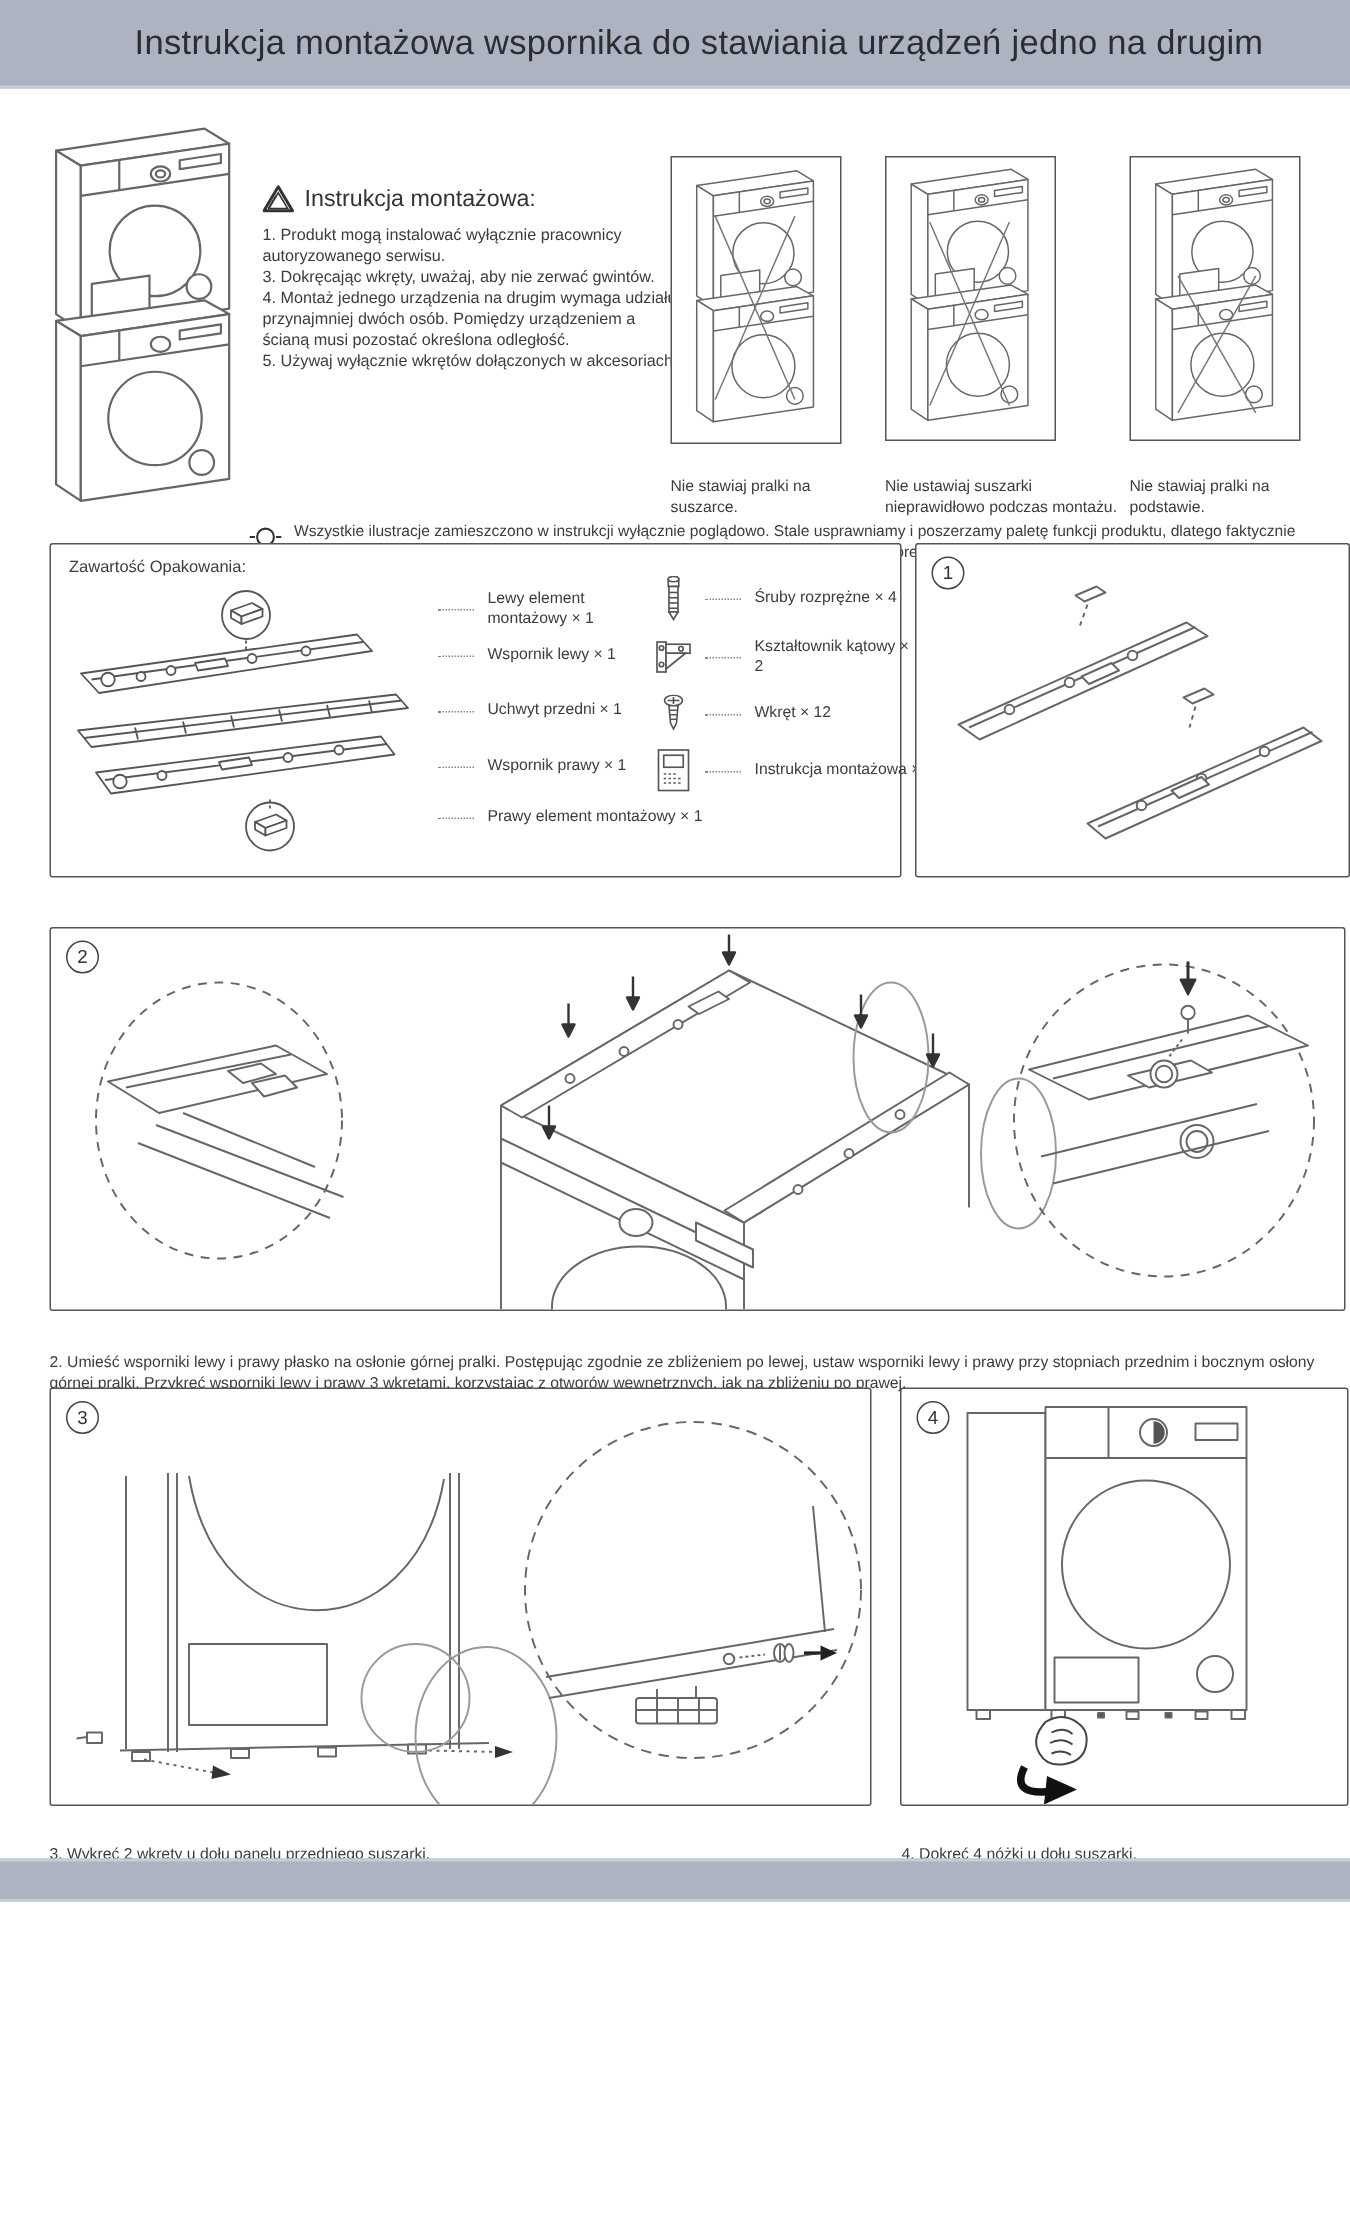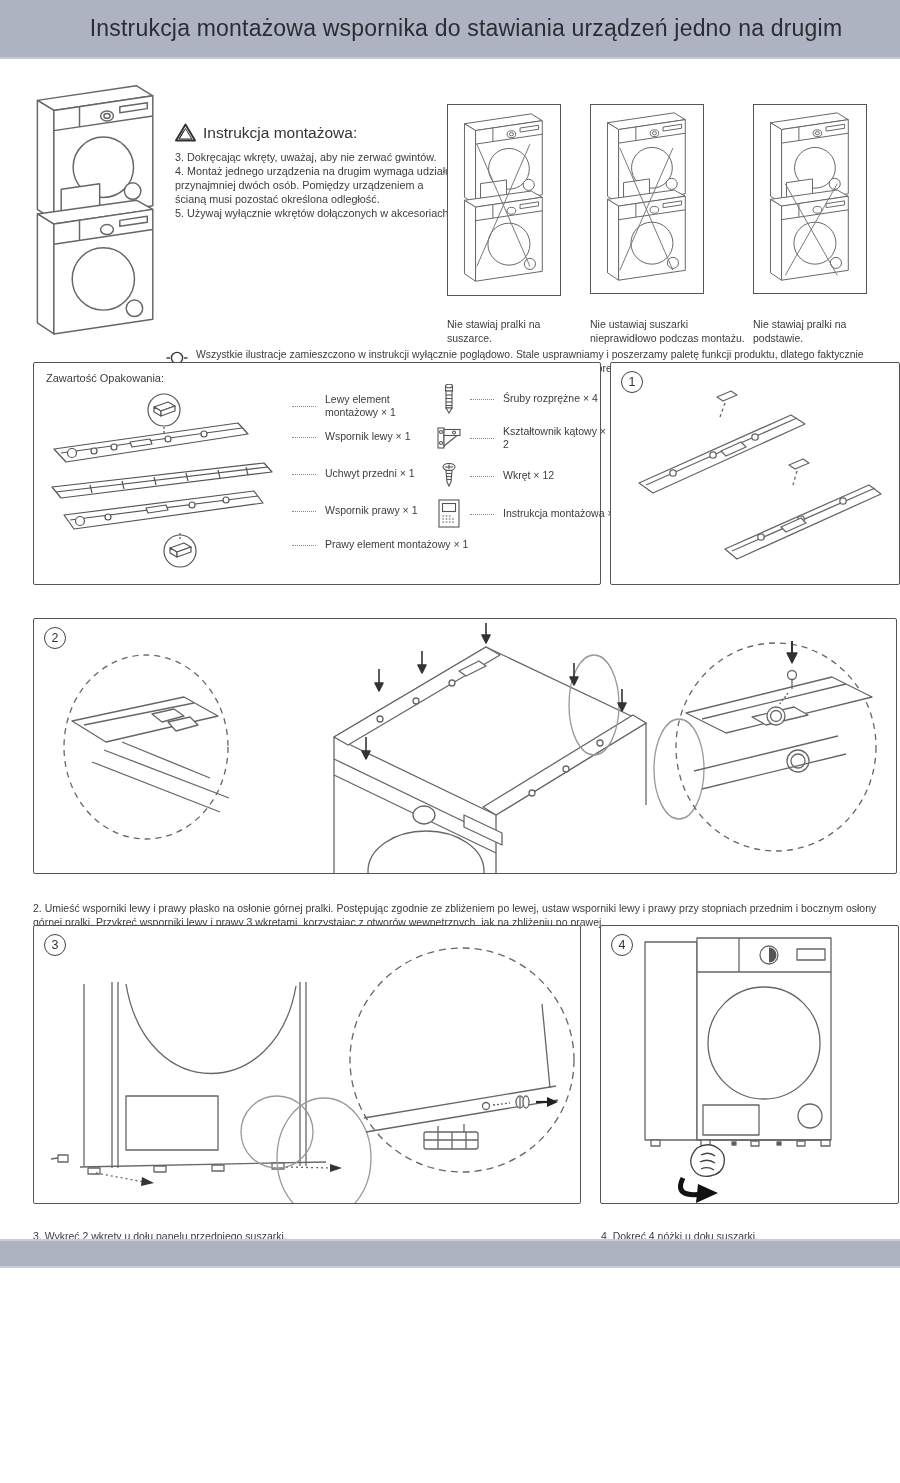--- a/index.html
+++ b/index.html
@@ -71,20 +71,21 @@
 
   <div id="safety-heading">
     <svg width="21" height="19" viewBox="0 0 21 19">
       <polygon points="10.5,1.5 20,17.5 1,17.5" fill="none" stroke="#333" stroke-width="2" stroke-linejoin="round"></polygon>
       <polygon points="10.5,5.5 16.8,16 4.2,16" fill="none" stroke="#333" stroke-width="1"></polygon>
       <line x1="4" y1="16" x2="9" y2="7.5" stroke="#333" stroke-width="1"></line>
     </svg>
     <span>Instrukcja montażowa:</span>
   </div>
   <div id="safety-list">
+    <div>1. Produkt mogą instalować wyłącznie pracownicy autoryzowanego serwisu.</div>
     <div>3. Dokręcając wkręty, uważaj, aby nie zerwać gwintów.</div>
     <div>4. Montaż jednego urządzenia na drugim wymaga udziału przynajmniej dwóch osób. Pomiędzy urządzeniem a ścianą musi pozostać określona odległość.</div>
     <div>5. Używaj wyłącznie wkrętów dołączonych w akcesoriach.</div>
   </div>
 
   <div class="wbox" style="left:447px;top:104px;width:112px;height:190px">
     <svg width="100" height="176" viewBox="0 0 160 285">
       <use href="#stk"></use>
       <g stroke="#777" stroke-width="1.6">
         <line x1="36" y1="52" x2="122" y2="250"></line>

